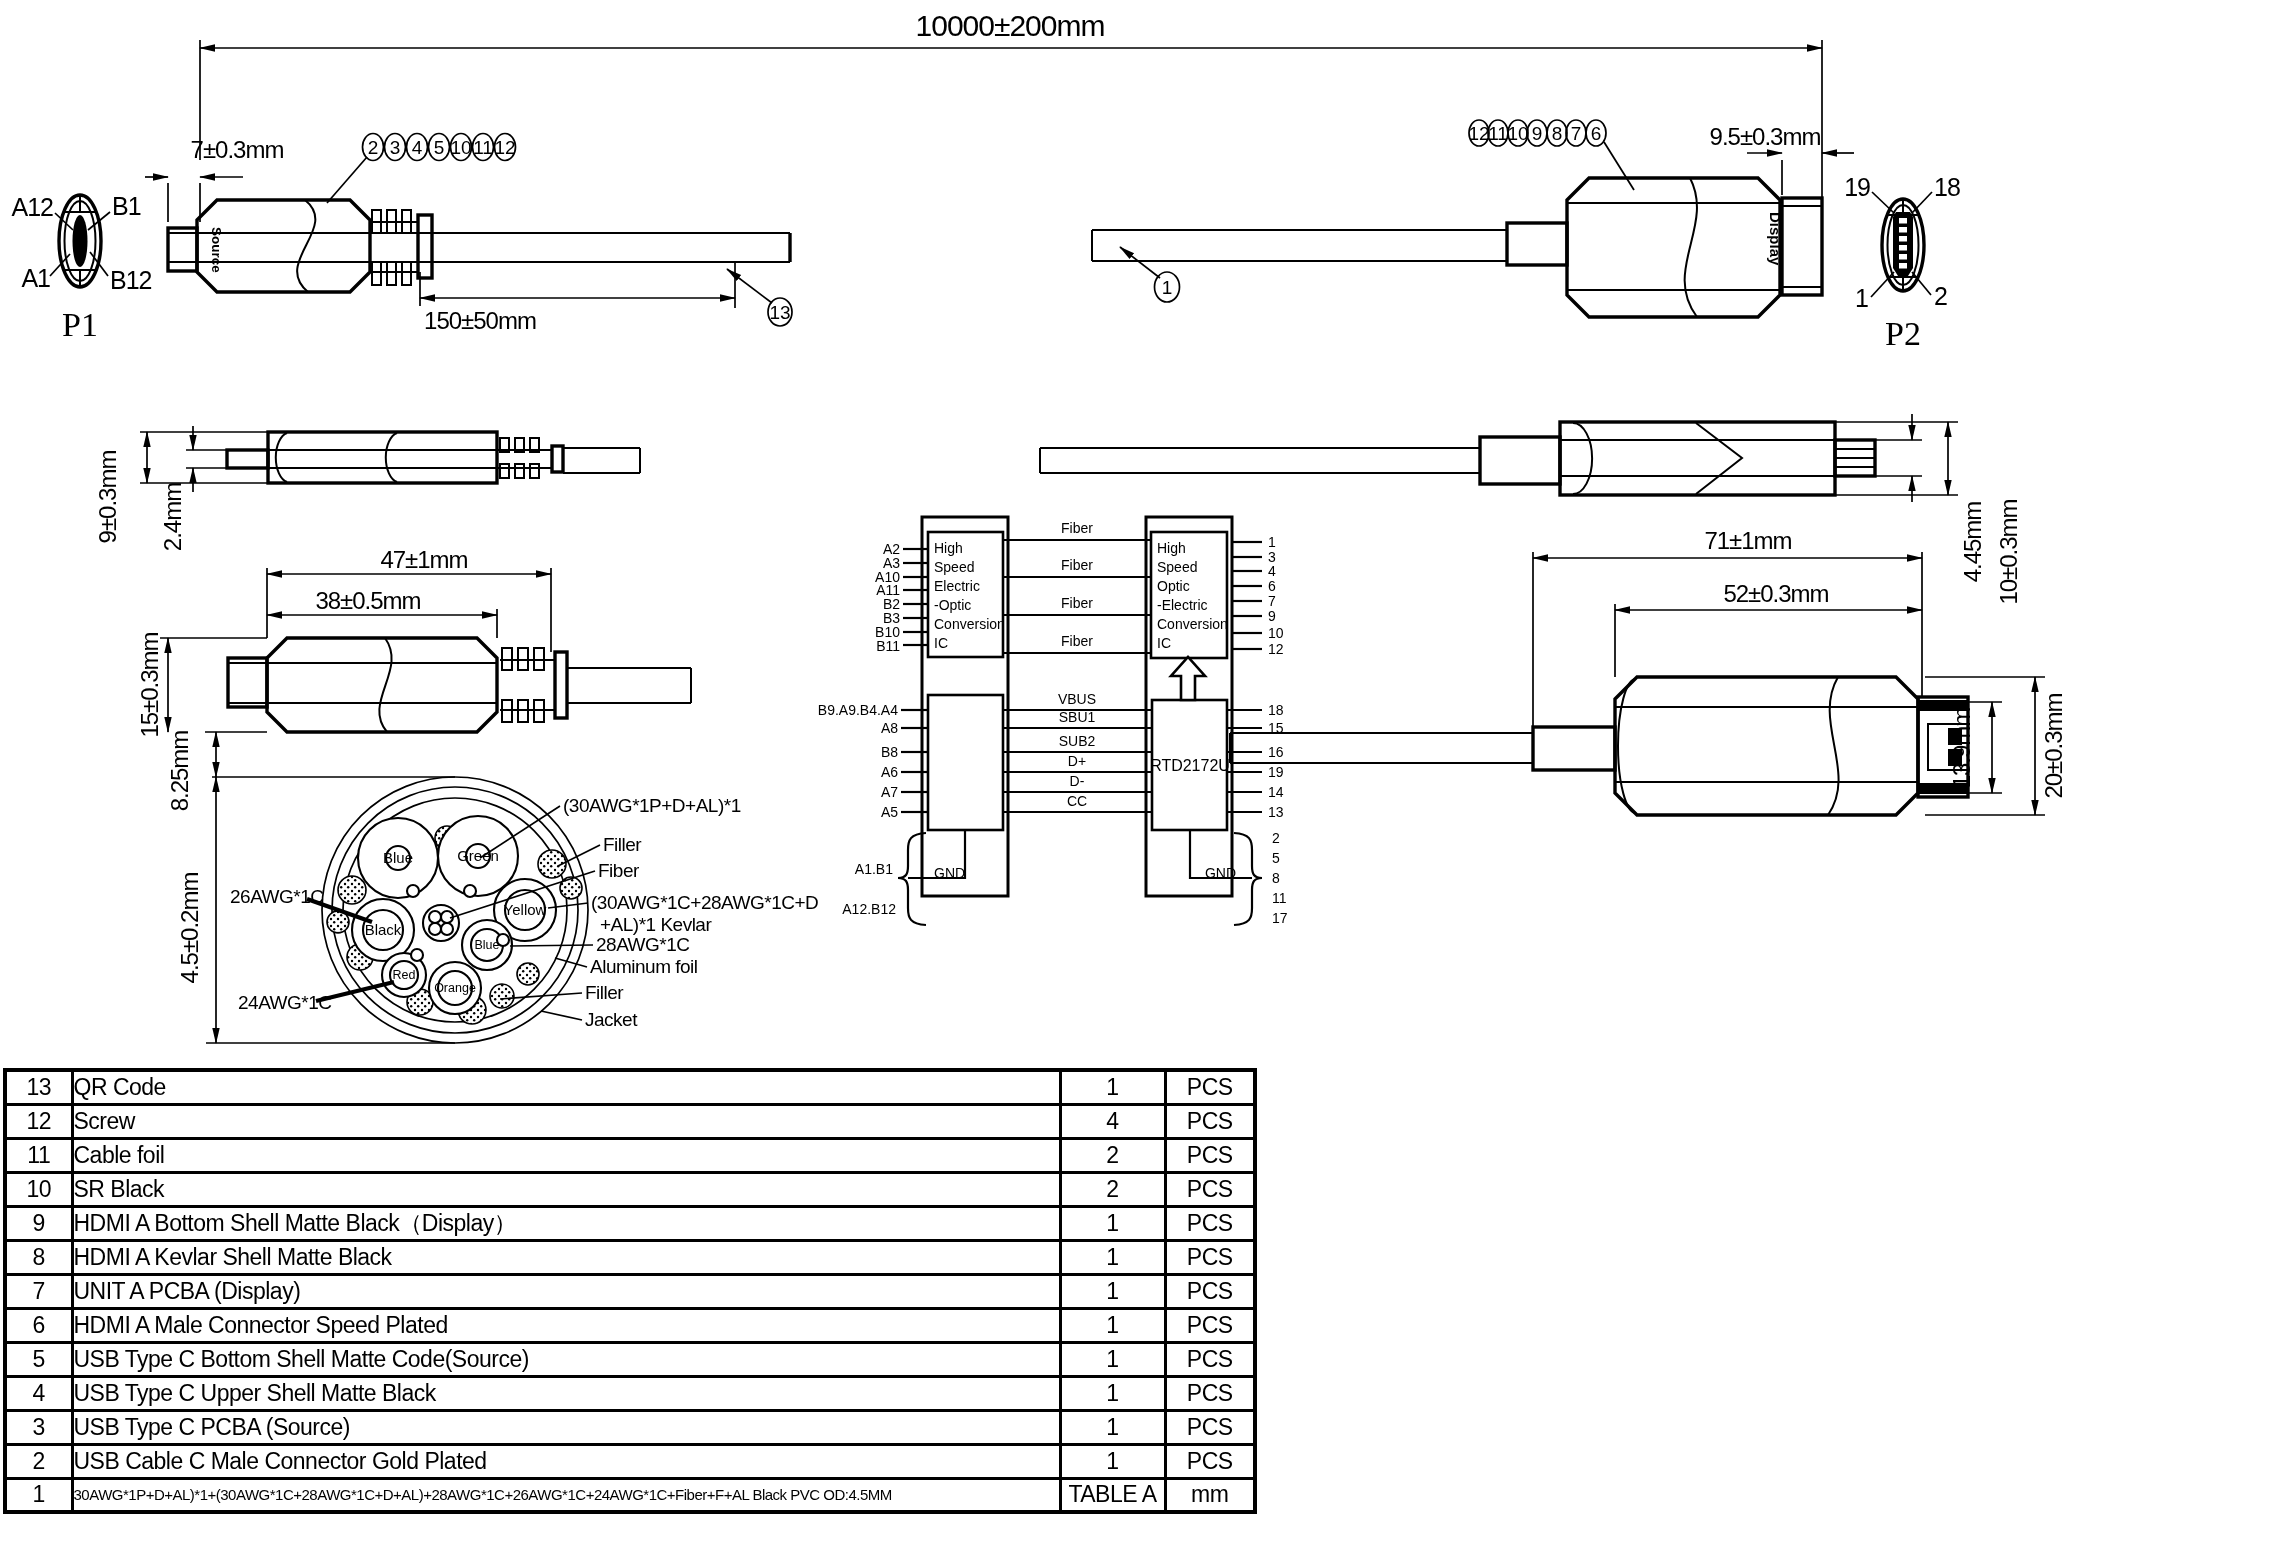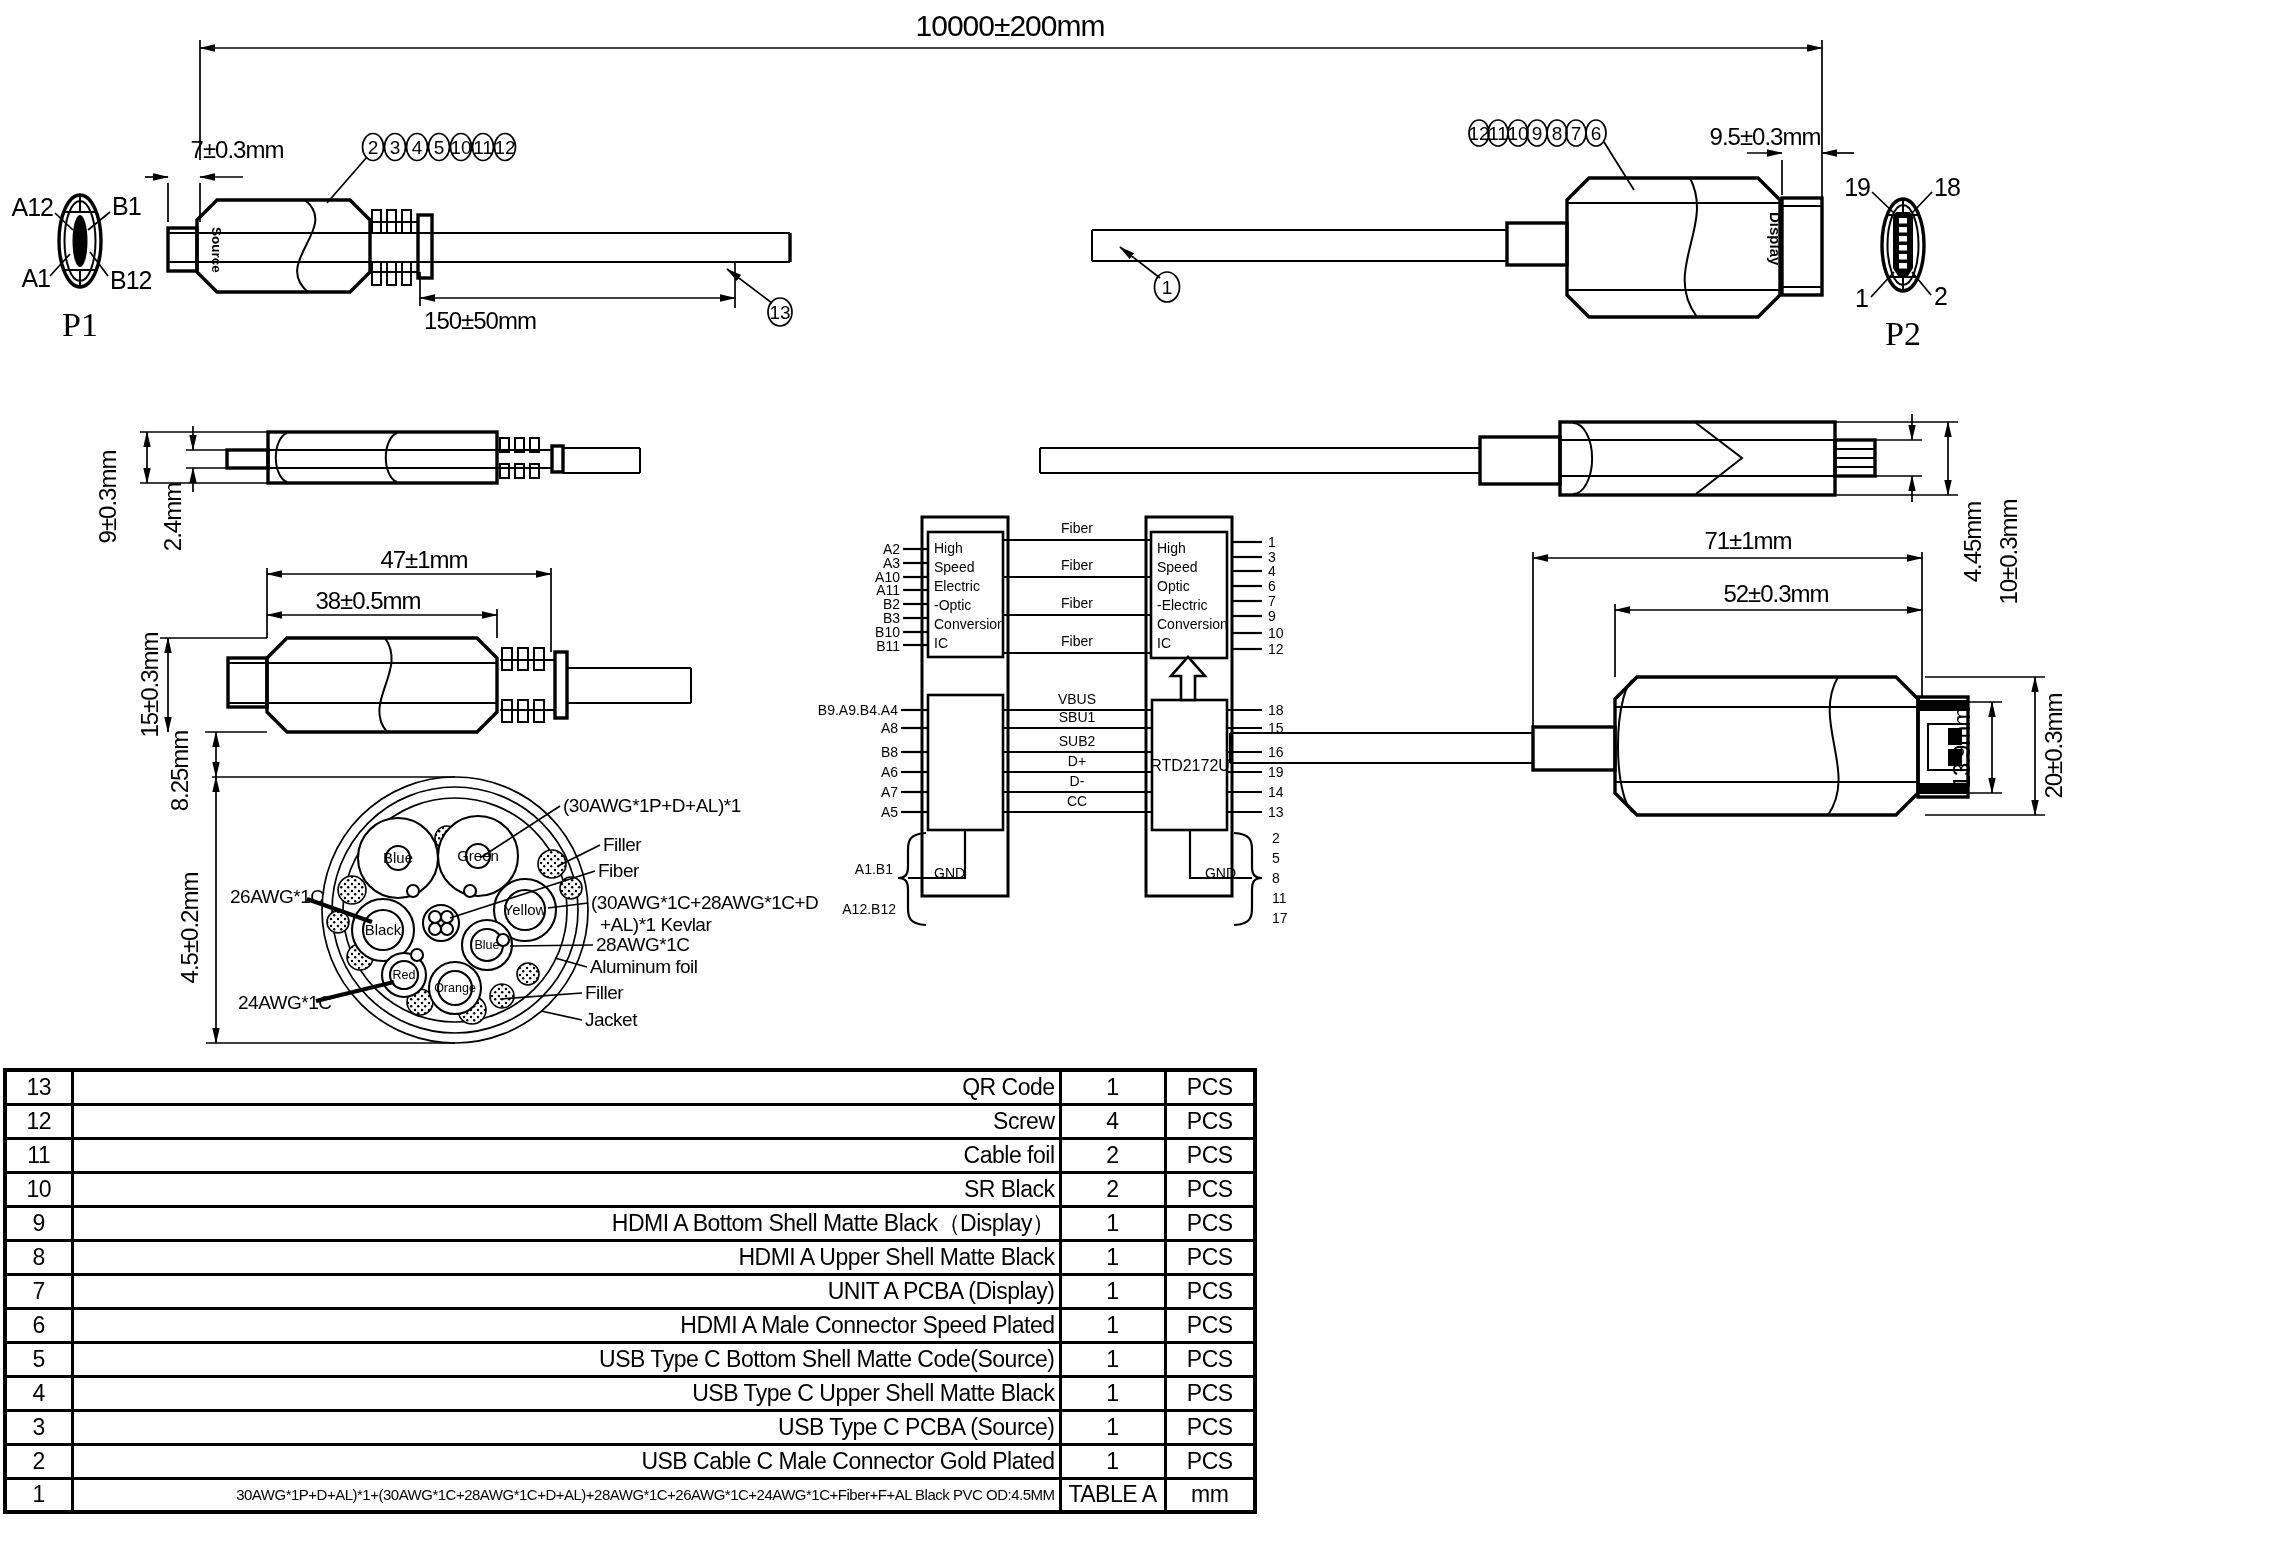--- a/index.html
+++ b/index.html
@@ -24,21 +24,21 @@
   .wts{font-size:12.5px}
   .cn{font-size:19px}
   .pl{font-size:25px;letter-spacing:-1px}
   .pn{font-family:"Liberation Serif",serif;font-size:34px}
   
   #bom{position:absolute;left:3px;top:1068px;border-collapse:collapse;table-layout:fixed;width:1250px}
   #bom td{border:3px solid #000;height:28px;font-size:23px;letter-spacing:-0.5px;color:#000;
           white-space:nowrap;overflow:hidden;padding:0 4px}
   #bom{border:4px solid #000}
   #bom td.c{text-align:center}
-  #bom td.l{text-align:right;padding-left:0}
+  #bom td.l{text-align:left;padding-left:0}
   #bom tr{height:34px}
   #bom tr.sm td.l{font-size:15px;letter-spacing:-0.5px}
   #bom tr.ft td{font-size:22px}
 </style>
 </head>
 <body>
 
 <svg id="sheet" width="2279" height="1545" viewBox="0 0 2279 1545">
   <defs>
     <marker id="ar" viewBox="0 0 16 10" refX="15" refY="5" markerWidth="16" markerHeight="10" orient="auto-start-reverse" markerUnits="userSpaceOnUse">
@@ -591,21 +591,21 @@
       <td class="c">PCS</td>
     </tr>
     <tr>
       <td class="c">9</td>
       <td class="l">HDMI A Bottom Shell Matte Black（Display）</td>
       <td class="c">1</td>
       <td class="c">PCS</td>
     </tr>
     <tr>
       <td class="c">8</td>
-      <td class="l">HDMI A Upper Shell Matte Black</td>
+      <td class="l">HDMI A Kevlar Shell Matte Black</td>
       <td class="c">1</td>
       <td class="c">PCS</td>
     </tr>
     <tr>
       <td class="c">7</td>
       <td class="l">UNIT A  PCBA (Display)</td>
       <td class="c">1</td>
       <td class="c">PCS</td>
     </tr>
     <tr>

